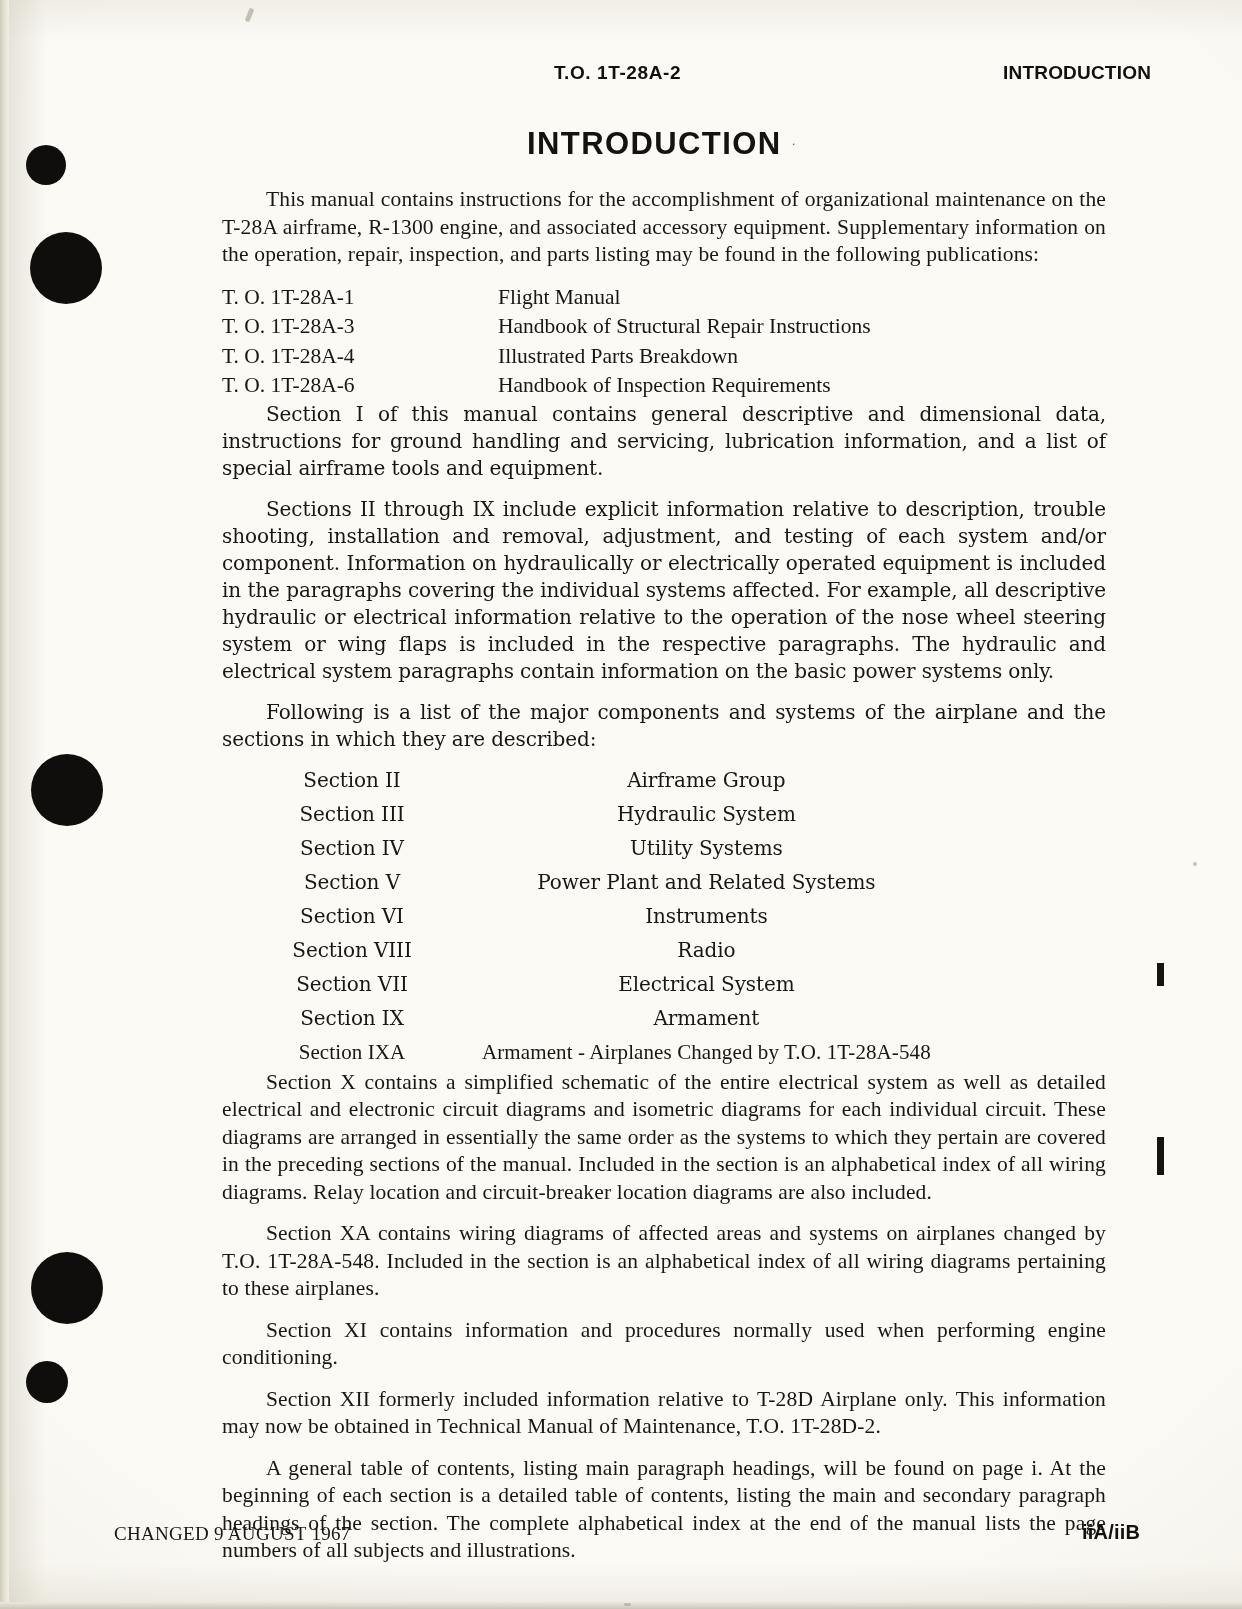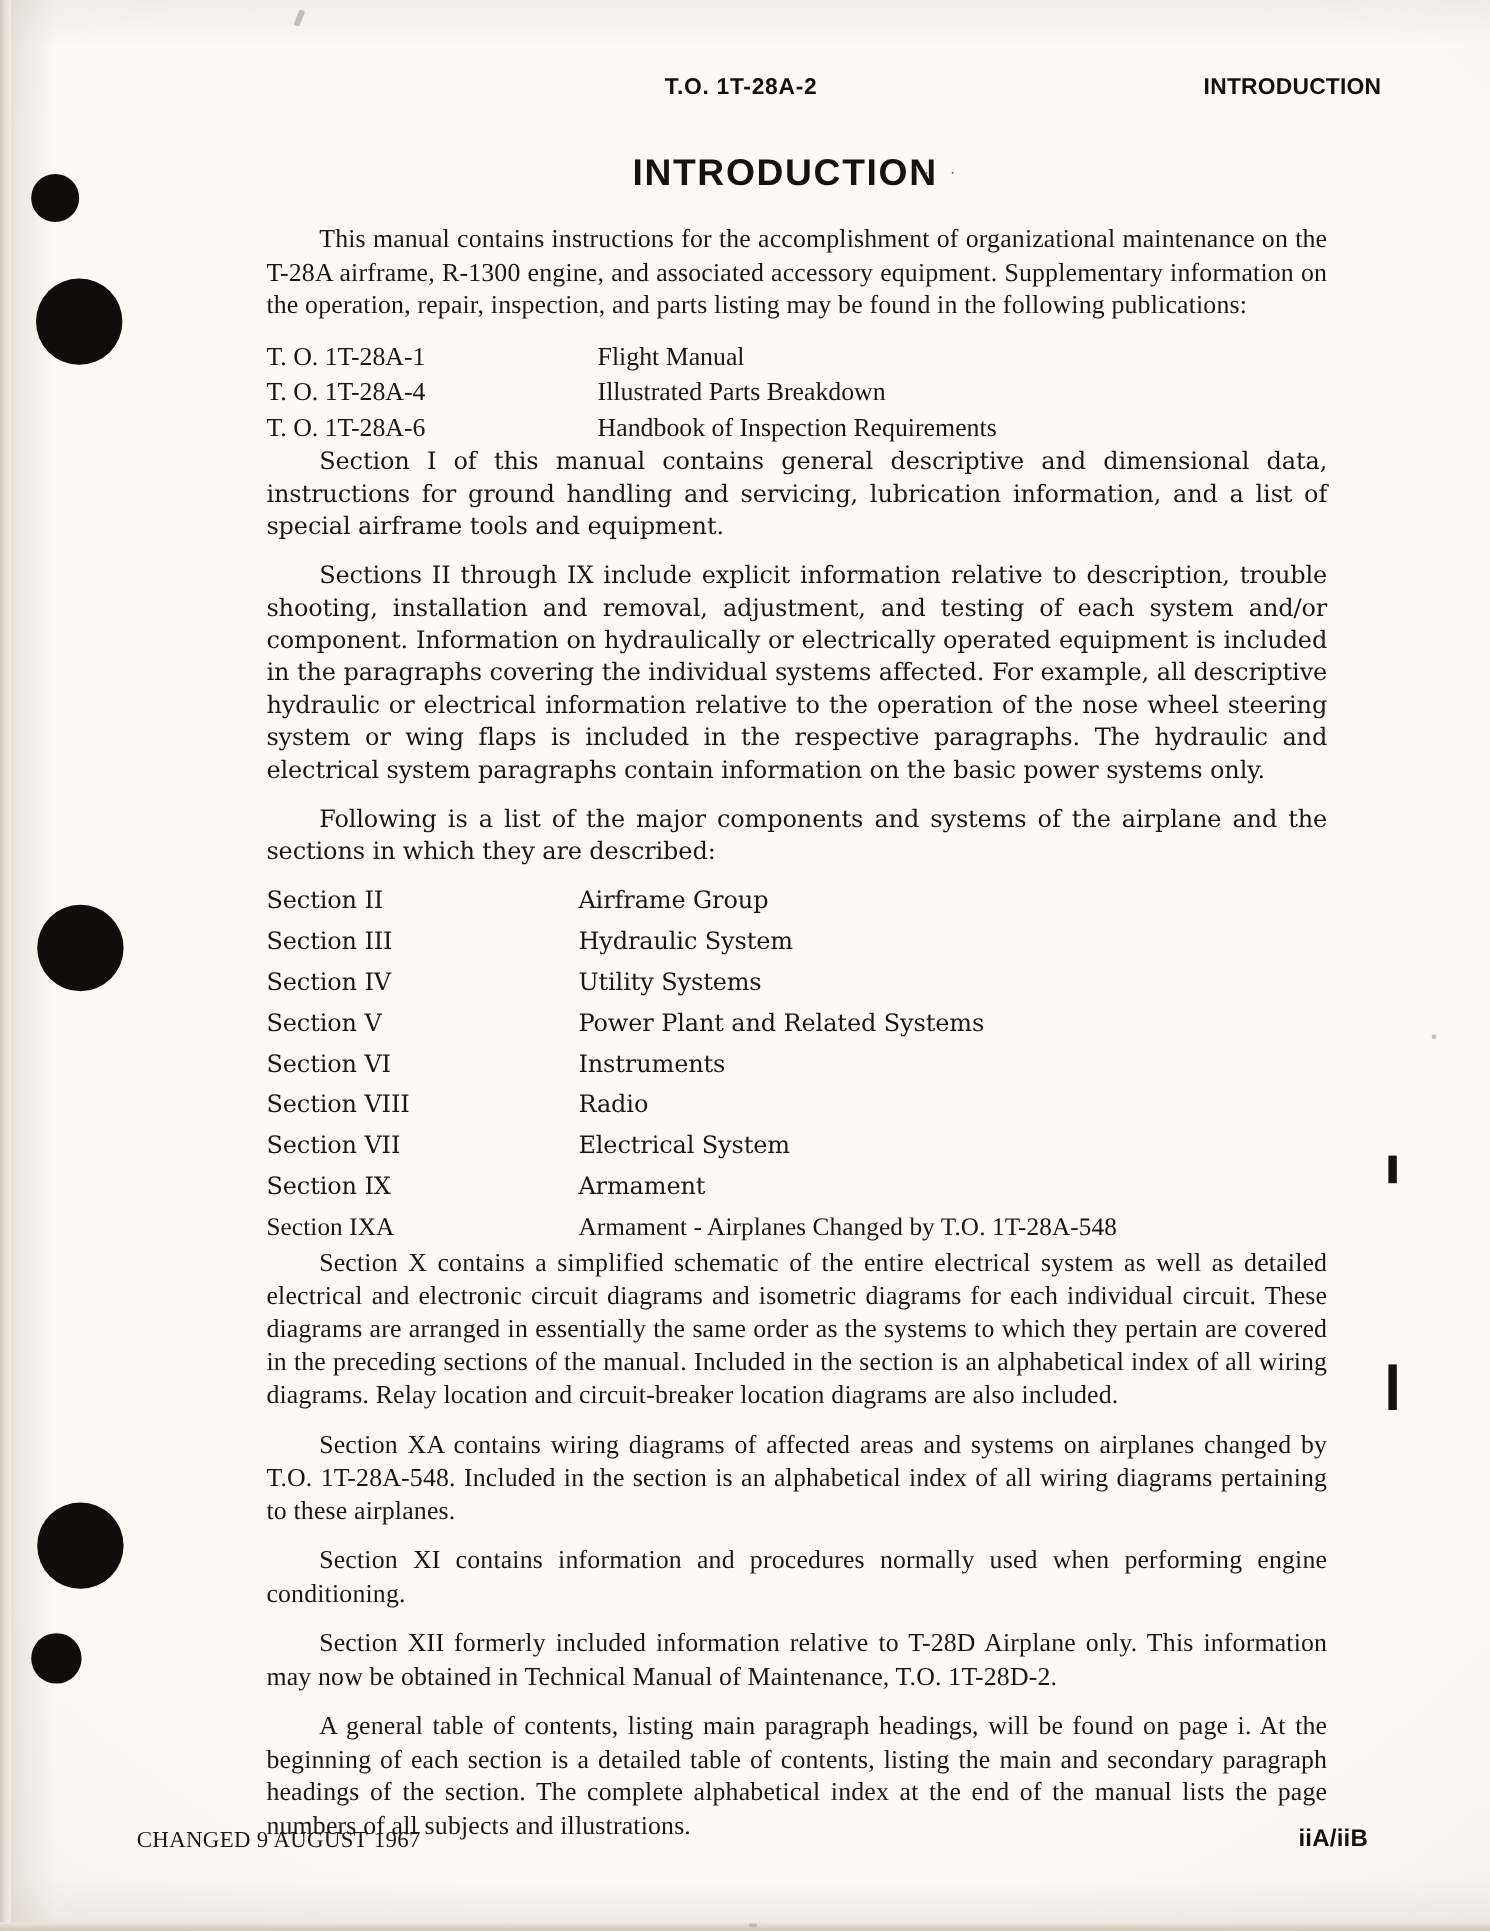--- a/index.html
+++ b/index.html
@@ -135,20 +135,21 @@
   .pub-list td.col-desc { padding-left: 0; }
   .col-id  { width: 276px; }
 
   .sec-list { margin: 12px 0 18px 64px; }
   .sec-list td {
     font-family: "DejaVu Serif", "Liberation Serif", serif;
     font-size: 20px;
     line-height: 34px;
     white-space: nowrap;
     letter-spacing: -0.1px;
+    text-align: center;
   }
   .sec-list td.col-id { width: 260px; }
   .sec-list tr.typed td {
     font-family: "Liberation Serif", "DejaVu Serif", serif;
     font-size: 21px;
     letter-spacing: 0.1px;
   }
 
   .footer-left {
     position: absolute;
@@ -207,20 +208,24 @@
 
     <p class="para mono-face">This manual contains instructions for the accomplishment of organizational maintenance on the T-28A airframe, R-1300 engine, and associated accessory equipment.  Supplementary information on the operation, repair, inspection, and parts listing may be found in the following publications:</p>
 
     <table class="listing pub-list">
       <tbody>
         <tr>
           <td class="col-id">T. O.  1T-28A-1</td>
           <td class="col-desc">Flight Manual</td>
         </tr>
         <tr>
+          <td class="col-id">T. O.  1T-28A-3</td>
+          <td class="col-desc">Handbook of Structural Repair Instructions</td>
+        </tr>
+        <tr>
           <td class="col-id">T. O.  1T-28A-4</td>
           <td class="col-desc">Illustrated Parts Breakdown</td>
         </tr>
         <tr>
           <td class="col-id">T. O.  1T-28A-6</td>
           <td class="col-desc">Handbook of Inspection Requirements</td>
         </tr>
       </tbody>
     </table>
 

